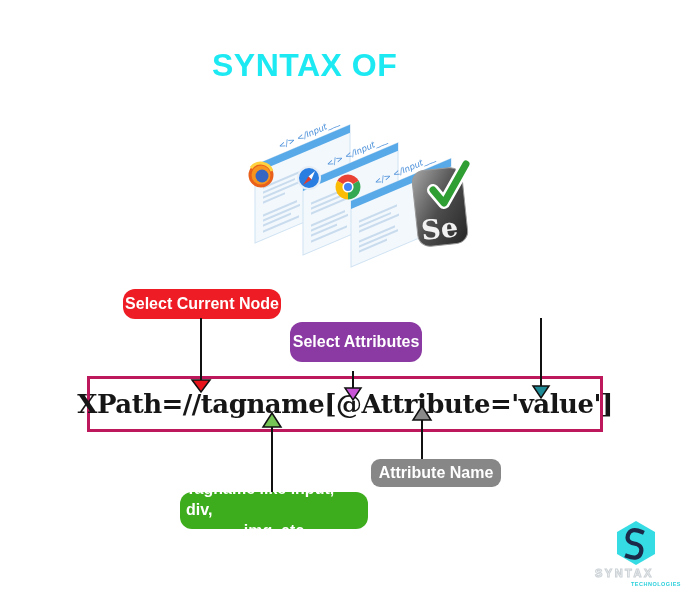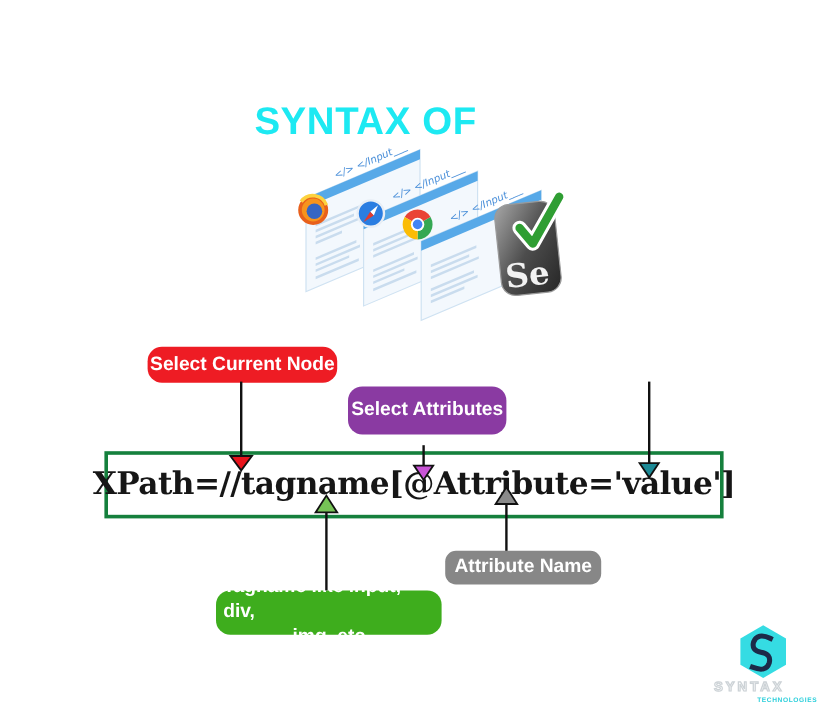--- a/index.html
+++ b/index.html
@@ -1,35 +1,35 @@
 <!DOCTYPE html>
 <html><head>
 <meta charset="utf-8">
 <style>
   html,body{margin:0;padding:0;background:#fff;}
   .canvas{position:relative;width:700px;height:600px;background:#ffffff;overflow:hidden;
           font-family:"Liberation Sans",sans-serif;}
 
   .page-title{position:absolute;left:212px;top:47px;font-size:32px;font-weight:bold;
-              letter-spacing:0.5px;color:#1de9f2;white-space:nowrap;margin-top:36px;}
+              letter-spacing:0.5px;color:#1de9f2;white-space:nowrap;}
 
   .illustration{position:absolute;left:248px;top:110px;width:230px;height:160px;}
 
   .callout{position:absolute;color:#fff;font-weight:bold;font-size:16px;line-height:1.25;
            display:flex;align-items:center;justify-content:center;text-align:left;
            border-radius:12px;padding:0 6px;box-sizing:border-box;white-space:nowrap;}
   .callout-red{left:123px;top:289px;width:158px;height:30px;background:#ee1c24;}
   .callout-purple{left:290px;top:322px;width:132px;height:40px;background:#8a3aa2;}
   .callout-teal{left:440px;top:288px;width:163px;height:30px;background:#17818f;border-radius:14px;}
   .callout-gray{left:371px;top:459px;width:130px;height:28px;background:#878787;border-radius:9px;}
   .callout-green{left:180px;top:492px;width:188px;height:37px;background:#3ead1d;
                  flex-direction:column;line-height:1.3;white-space:normal;}
 
   .syntax-box{position:absolute;left:87px;top:376px;width:510px;height:50px;background:#fff;
-              border:3px solid #15803d;display:flex;align-items:center;justify-content:center;}
+              border:3px solid #be185d;display:flex;align-items:center;justify-content:center;}
   .syntax-code{font-family:"DejaVu Serif",serif;font-weight:bold;font-size:26px;
                letter-spacing:-0.5px;color:#161616;white-space:nowrap;}
 
   .connectors{position:absolute;left:0;top:0;width:700px;height:600px;pointer-events:none;}
 
   .brand-logo{position:absolute;left:608px;top:518px;width:56px;height:54px;}
   .brand-name{position:absolute;left:595px;top:567px;font-size:11px;font-weight:bold;
               letter-spacing:2.5px;color:#ffffff;-webkit-text-stroke:1px #ccd2d6;
               text-shadow:0 0 1px #d9dde0;}
   .brand-tagline{position:absolute;left:631px;top:581px;font-size:5.5px;font-weight:bold;

